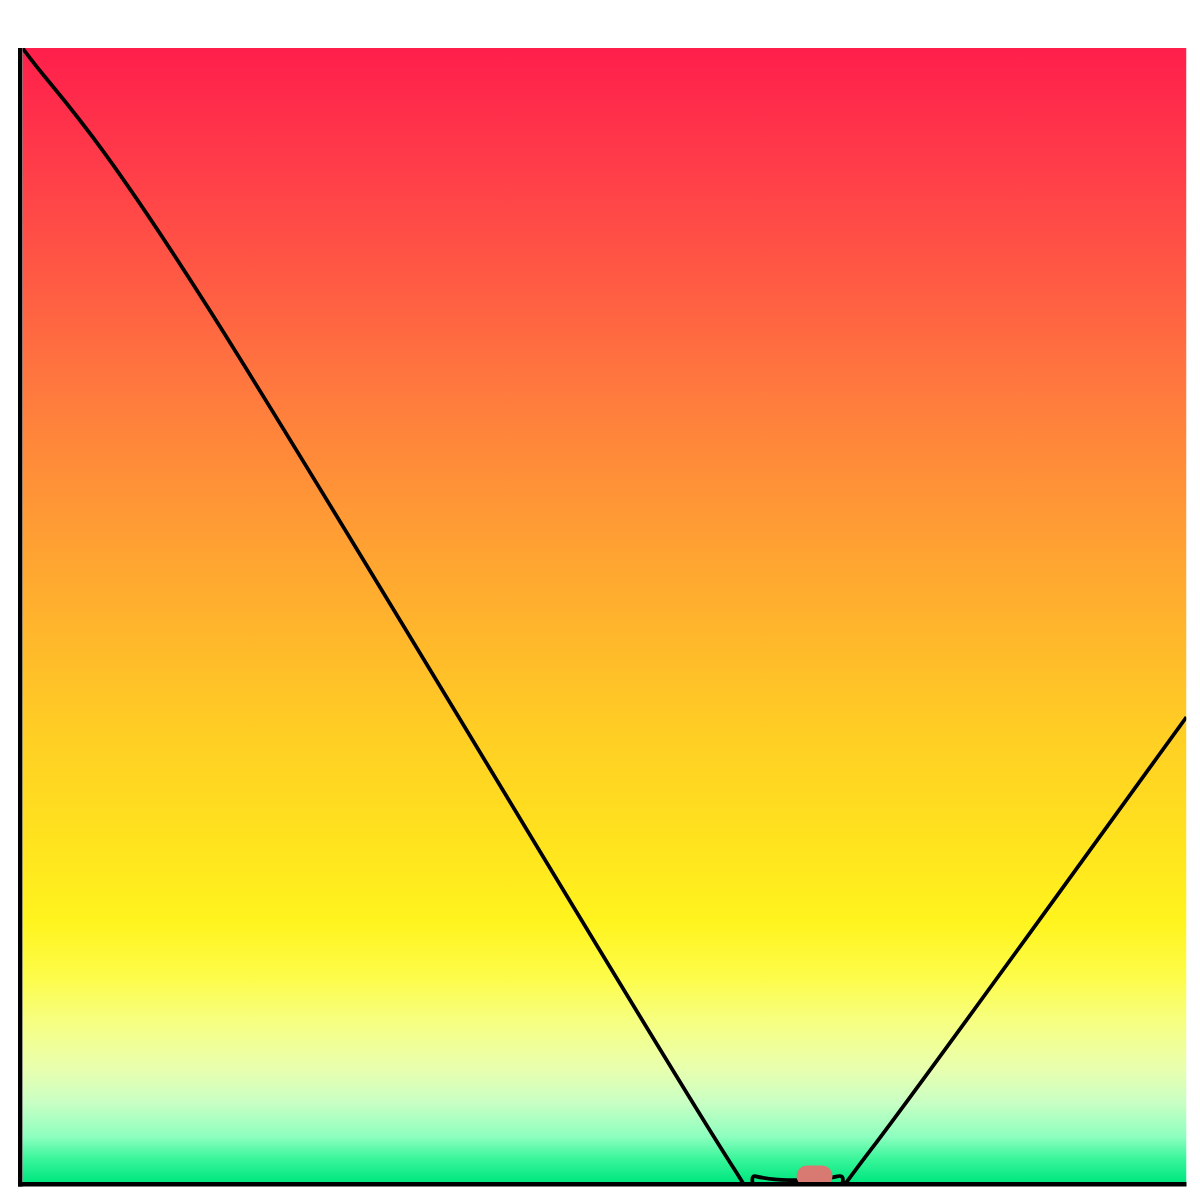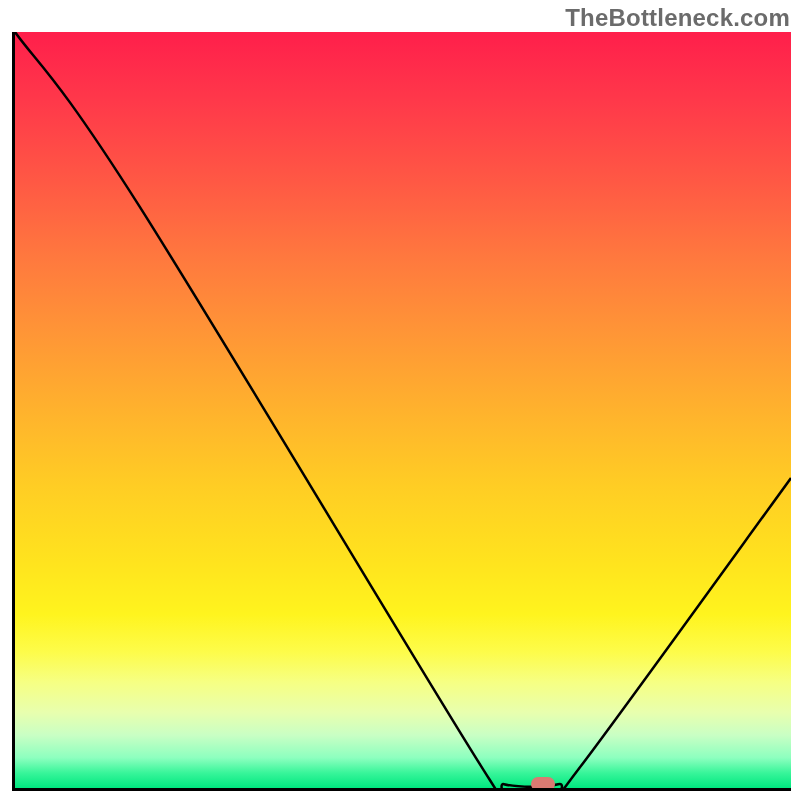--- a/index.html
+++ b/index.html
@@ -76,21 +76,20 @@
     height: 14px;
     border-radius: 7px;
     z-index: 3;
   }
 </style>
 </head>
 <body>
 
 <div class="chart-container">
 
-  <div class="watermark">TheBottleneck.com</div>
 
   <div class="plot-area">
 
     <div class="gradient-bg"></div>
 
     <svg class="curve" viewBox="0 0 776 756" preserveAspectRatio="none">
       <path id="curve-path" fill="none" stroke="#000000" stroke-width="2.5" d="M 0 0 C 22.574545454545454 31.614545454545453, 39.505454545454555 40.54909090909089, 124.16 173.88 C 208.81454545454545 307.2109090909091, 399.2872727272727 628.1672727272728, 465.59999999999997 733.32 C 531.9127272727272 838.4727272727273, 474.7709090909091 748.7836363636364, 488.88 752.22 C 502.9890909090909 755.6563636363636, 529.090909090909 755.6563636363636, 543.1999999999999 752.22 C 557.3090909090909 748.7836363636364, 524.1527272727272 788.9890909090909, 566.48 733.32 C 608.8072727272728 677.6509090909092, 737.9054545454545 498.2727272727273, 776 446.04"></path>
     </svg>
 
     <div id="marker" class="marker" style="left: 515.68px; top: 745.22px; width: 24px; height: 14px; background: rgb(217, 122, 114);"></div>

